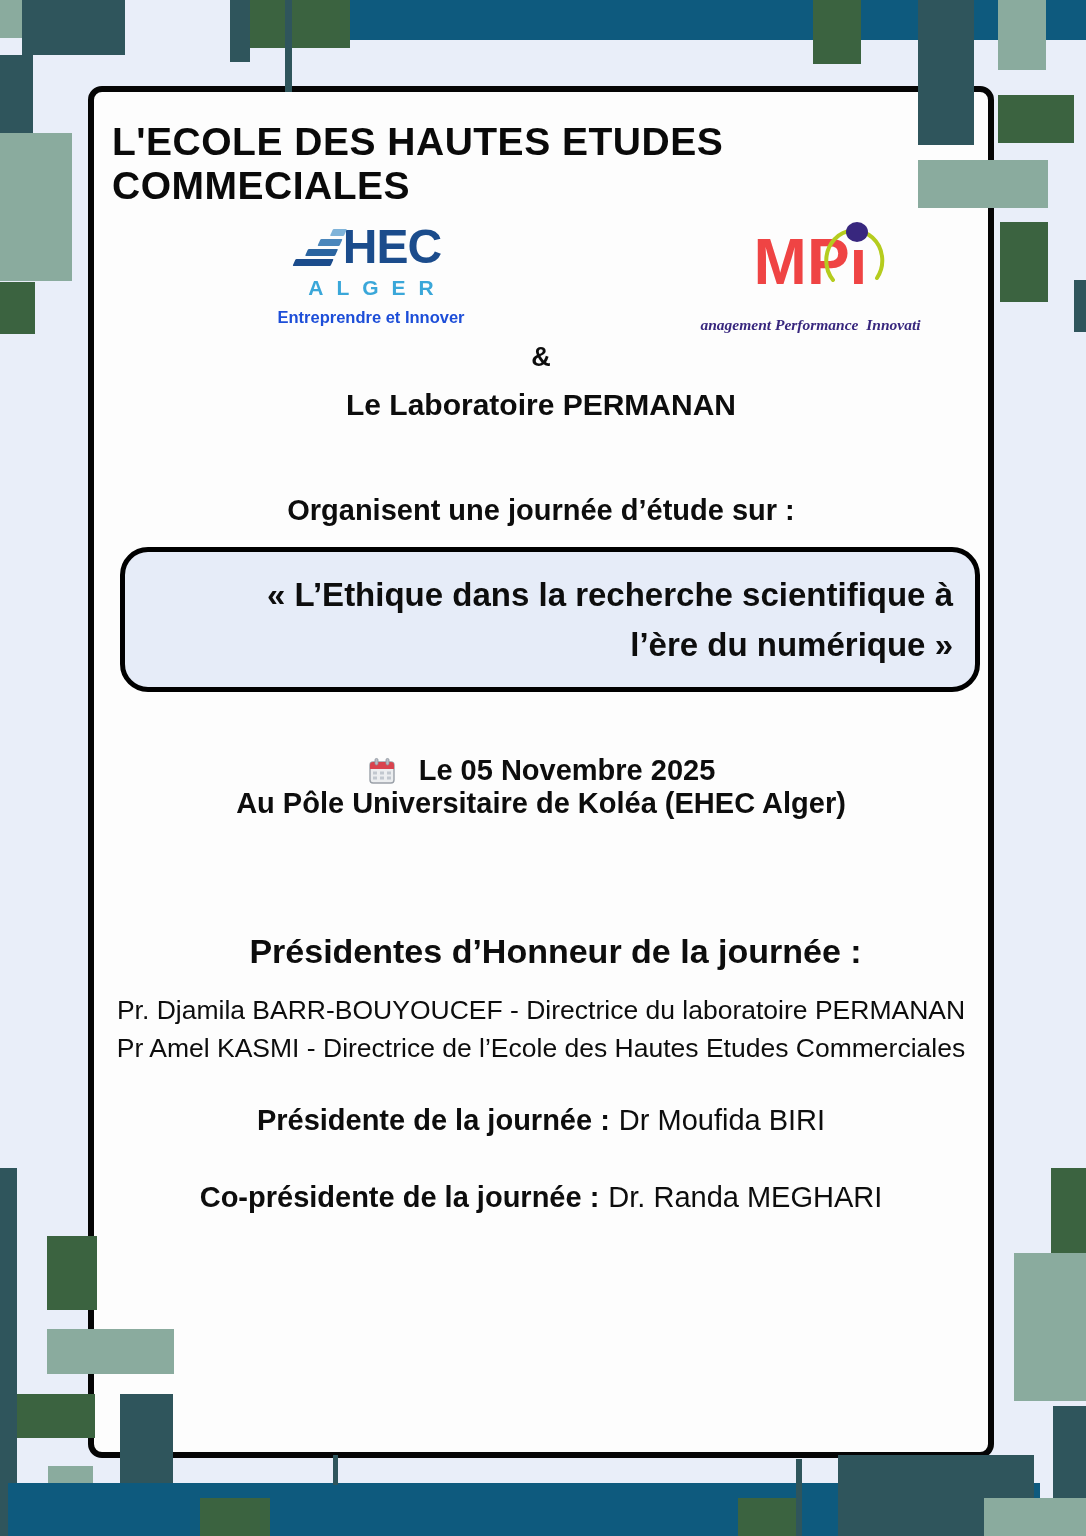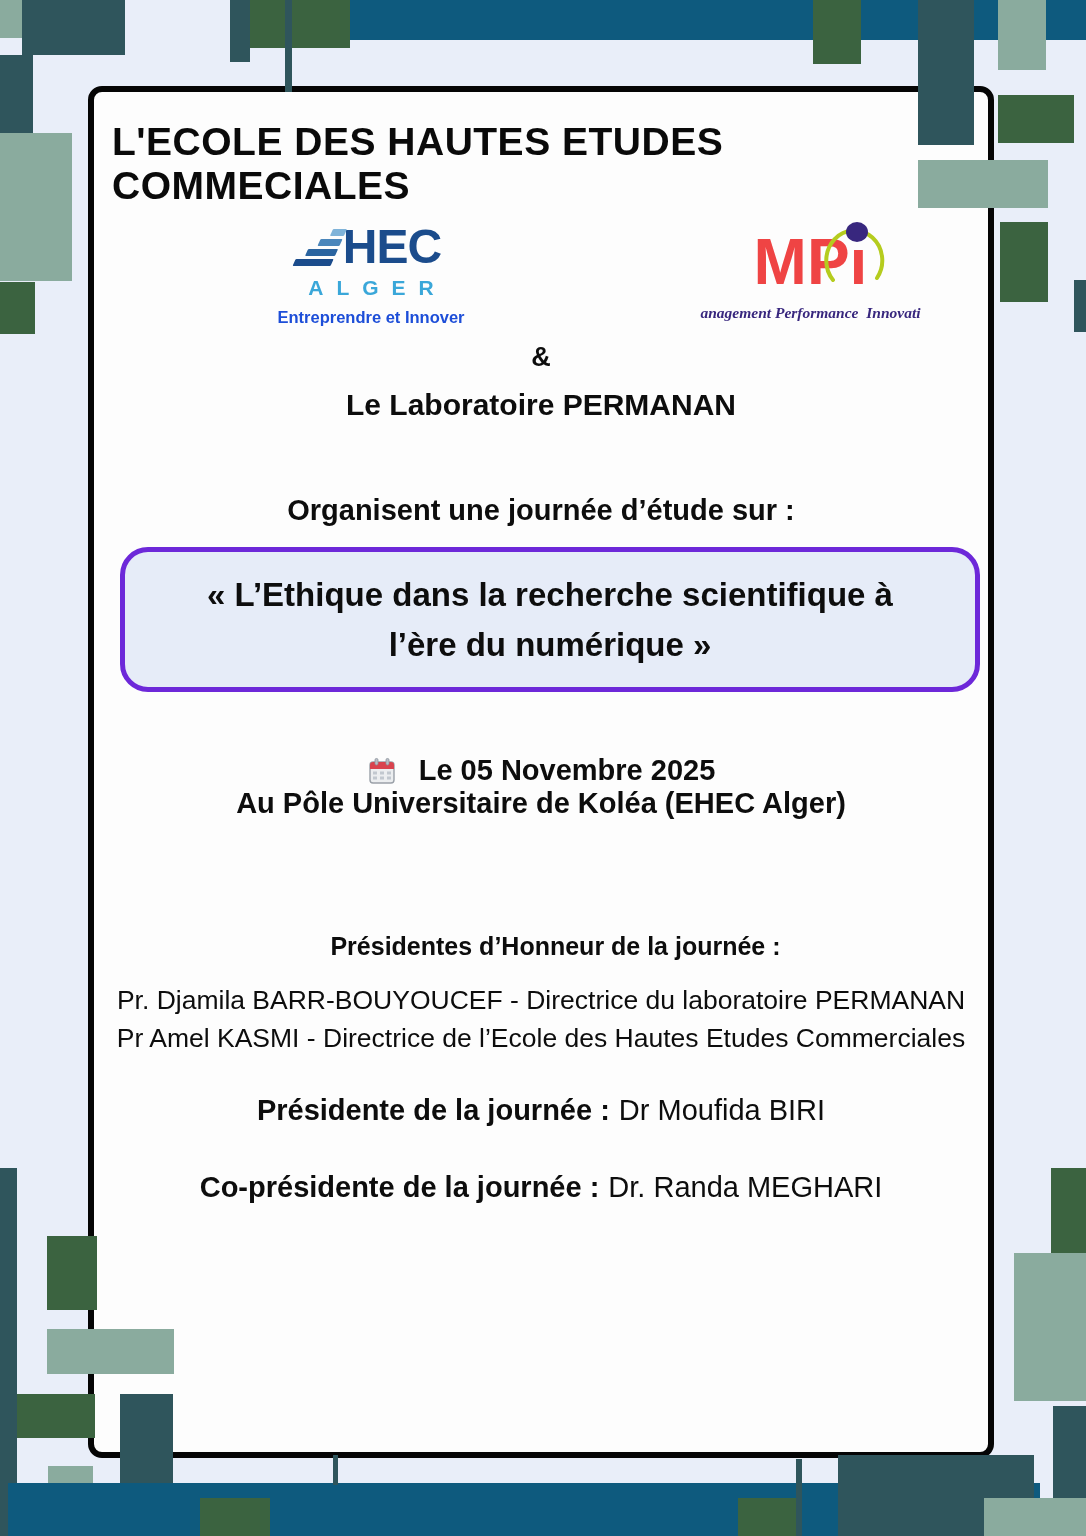--- a/index.html
+++ b/index.html
@@ -39,32 +39,32 @@
   .ehec-stripes i:nth-child(4){width:38px;background:#1b4c8c;}
   .ehec-name{font-size:48px;font-weight:bold;color:#1b4c8c;letter-spacing:-1px;line-height:46px;}
   .ehec-city{font-size:21px;font-weight:bold;color:#3aa7d9;letter-spacing:13px;margin:6px 0 0 13px;}
   .ehec-tag{font-size:16.5px;font-weight:bold;color:#1d4ed8;margin-top:8px;}
   
   .mpi{margin-left:218px;width:225px;text-align:center;}
   .mpi-mark{position:relative;display:inline-block;height:72px;margin-top:6px;}
   .mpi-name{font-size:64px;font-weight:bold;color:#ef4444;letter-spacing:0px;line-height:64px;}
   .mpi-swoosh{position:absolute;top:-14px;right:-26px;}
   .mpi-tag{font-family:"Liberation Serif", serif;font-style:italic;font-weight:bold;
-    font-size:15.5px;color:#38277e;white-space:pre;margin-top:2px;}
+    font-size:15.5px;color:#38277e;white-space:pre;margin-top:14px;}
   .amp{margin-top:6px;font-size:27px;font-weight:bold;}
   .lab{margin-top:15px;font-size:30px;font-weight:bold;}
   .organise{margin-top:72px;font-size:29px;font-weight:bold;}
   .topic-box{
     margin:20px 0 0 26px;width:806px;
-    background:#e6ecf8;border:5px solid #6d28d9;border-radius:28px;
-    padding:18px 22px;font-size:33px;font-weight:bold;line-height:1.5;
+    background:#e6ecf8;border:5px solid #000000;border-radius:28px;
+    padding:18px 22px;font-size:33px;font-weight:bold;line-height:1.5;text-align:right;
   }
   .date-row{margin-top:62px;font-size:29px;font-weight:bold;display:flex;justify-content:center;align-items:center;gap:22px;}
   .location{font-size:29px;font-weight:bold;}
-  .honor-heading{margin-top:112px;font-size:25px;font-weight:bold;padding-left:29px;}
+  .honor-heading{margin-top:112px;font-size:34px;font-weight:bold;padding-left:29px;}
   .honor-names{margin-top:20px;font-size:26.5px;font-weight:normal;line-height:1.45;}
   .pres-line{margin-top:36px;font-size:29px;}
   .copres-line{margin-top:44px;font-size:29px;}
   .lbl{font-weight:bold;margin-right:9px;}
 </style>
 </head>
 <body>
 
 <div class="decor sage" style="left:0;top:0;width:100px;height:38px;"></div>
 <div class="decor teal" style="left:22px;top:0;width:103px;height:55px;"></div>

